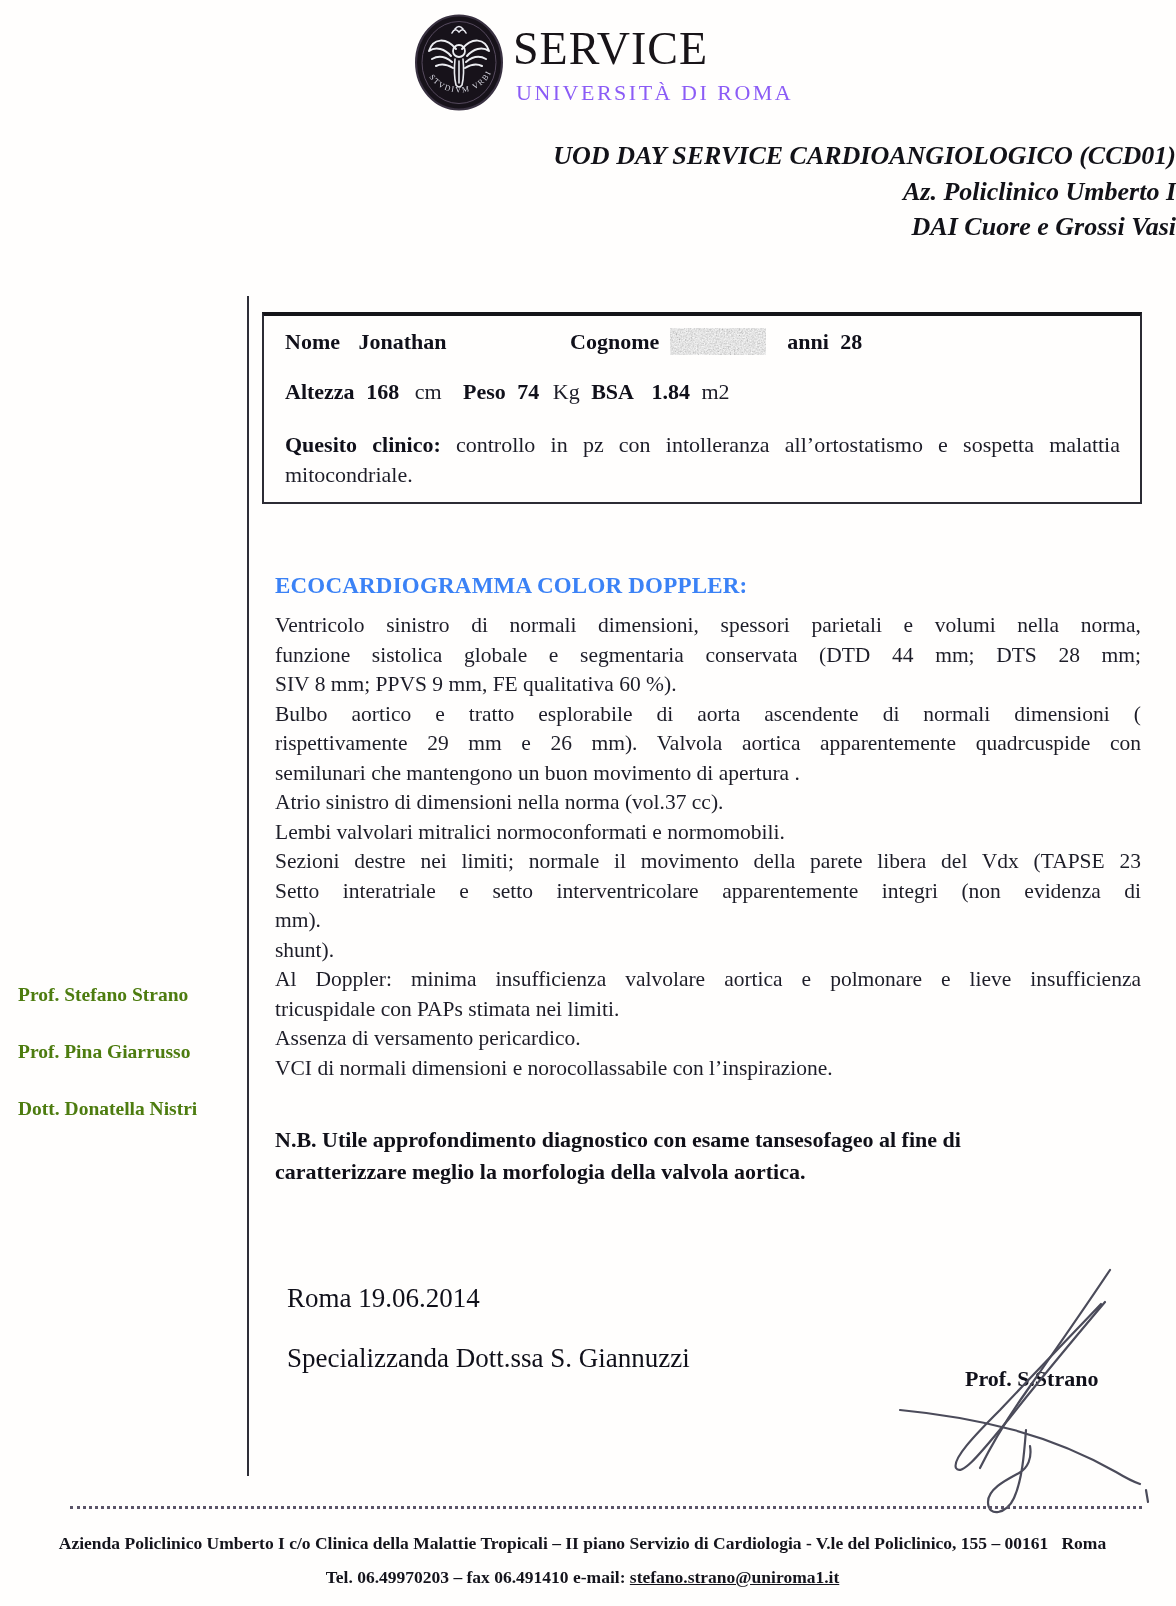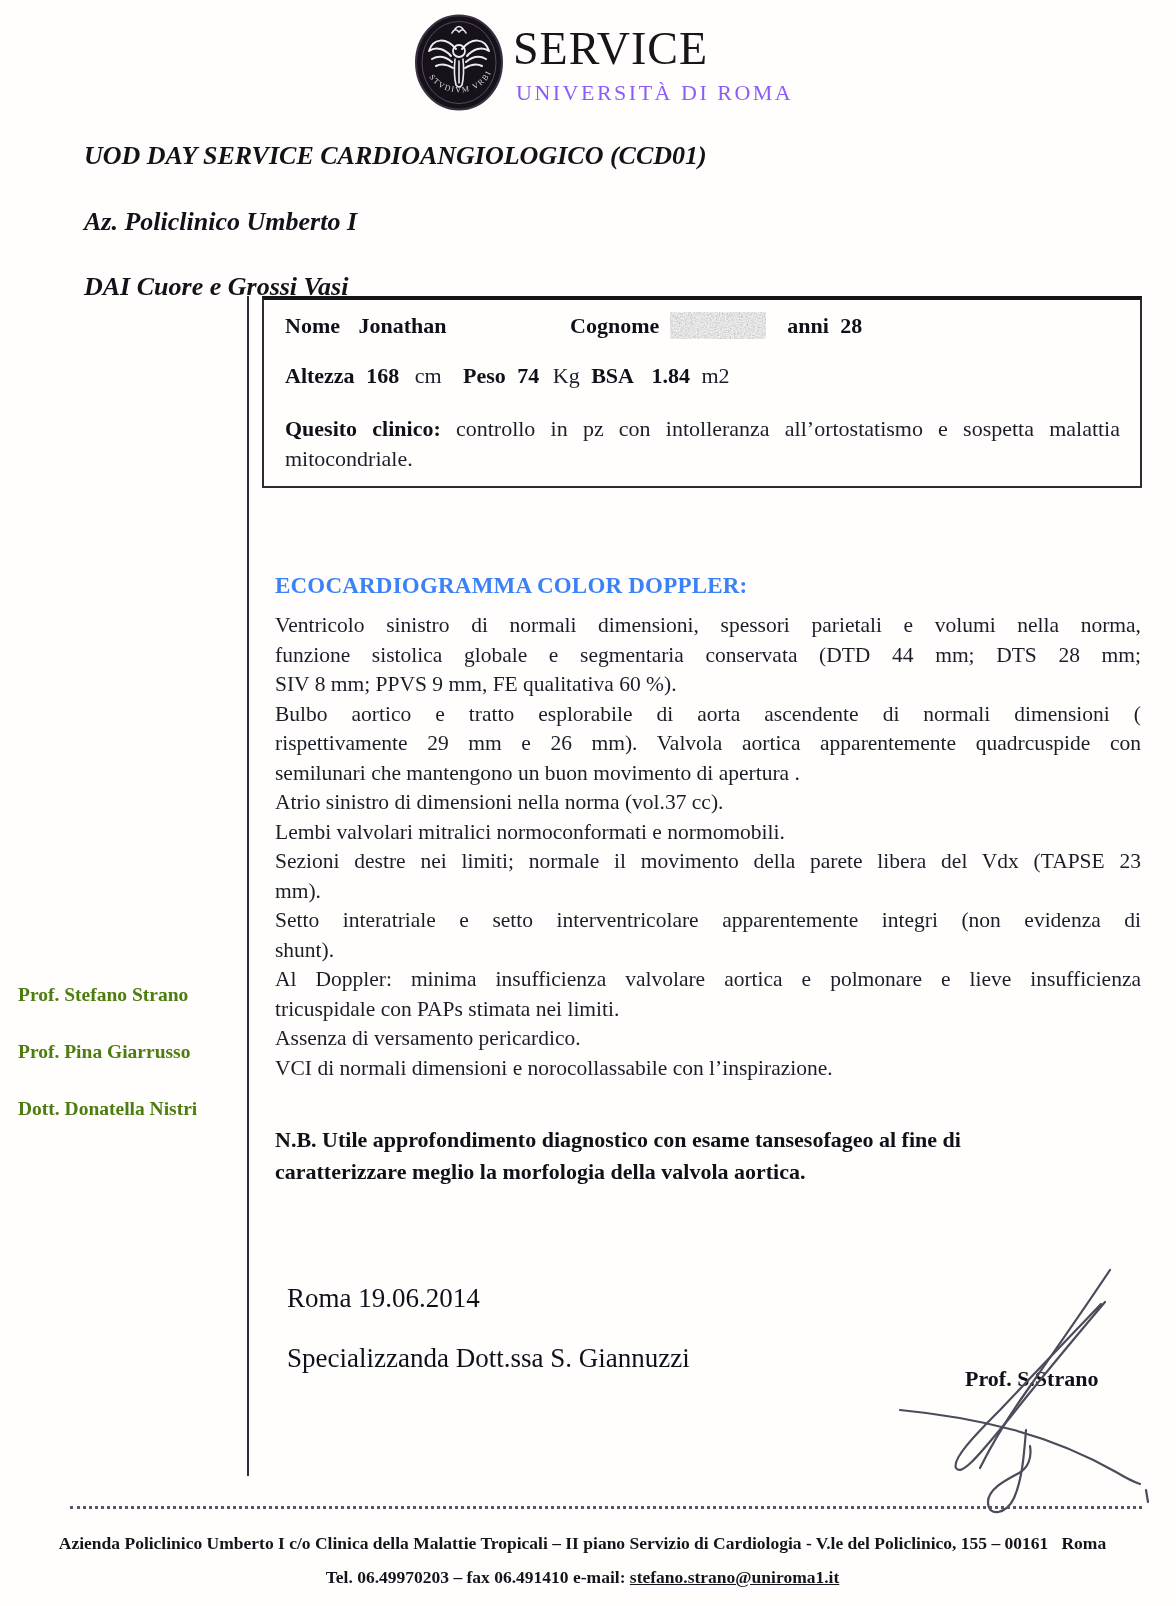--- a/index.html
+++ b/index.html
@@ -9,30 +9,30 @@
     font-family:"Liberation Serif","DejaVu Serif",serif;
     color:#1d1d28;
   }
   .abs{position:absolute;}
 
   
   .logo-word{font-size:46px;letter-spacing:1px;color:#181418;line-height:1;}
   .logo-sub{font-size:22px;letter-spacing:2.5px;color:#8b5cf6;font-variant:small-caps;text-align:right;}
 
   
-  .title{left:84px;top:138px;width:1092px;text-align:left;font-weight:bold;font-style:italic;color:#121218;}
+  .title{left:84px;top:138px;width:1092px;text-align:right;font-weight:bold;font-style:italic;color:#121218;}
   .title .t1{font-size:26px;line-height:36px;}
-  .title .t2{font-size:26px;line-height:35px;margin-top:30px;}
+  .title .t2{font-size:26px;line-height:35px;}
 
   
   .vrule{left:247px;top:296px;width:2px;height:1180px;background:#2e2e38;}
 
   
   .pbox{
-    left:262px;top:296px;width:880px;height:192px;
+    left:262px;top:312px;width:880px;height:192px;
     border:2px solid #2c2c34;border-top:4px solid #151519;
     box-sizing:border-box;padding:12px 20px 0 21px;
     font-size:22px;
   }
   .pbox b{color:#10101a;}
   .prow1 span{display:inline-block;}
   .redacted{
     display:inline-block;width:96px;height:27px;vertical-align:-6px;
     overflow:hidden;
   }
@@ -133,22 +133,22 @@
   <div class="abs rep-body">
       <div class="rline just">Ventricolo sinistro di normali dimensioni, spessori parietali e volumi nella norma,</div>
       <div class="rline just">funzione sistolica globale e segmentaria conservata (DTD 44 mm; DTS 28 mm;</div>
       <div class="rline">SIV 8 mm; PPVS 9 mm, FE qualitativa 60 %).</div>
       <div class="rline just">Bulbo aortico e tratto esplorabile di aorta ascendente di normali dimensioni (</div>
       <div class="rline just">rispettivamente 29 mm e 26 mm). Valvola aortica apparentemente quadrcuspide con</div>
       <div class="rline">semilunari che mantengono un buon movimento di apertura .</div>
       <div class="rline">Atrio sinistro di dimensioni nella norma (vol.37 cc).</div>
       <div class="rline">Lembi valvolari mitralici normoconformati e normomobili.</div>
       <div class="rline just">Sezioni destre nei limiti; normale il movimento della parete libera del Vdx (TAPSE 23</div>
+      <div class="rline just">Setto interatriale e setto interventricolare apparentemente integri (non evidenza di</div>
       <div class="rline">mm).</div>
-      <div class="rline just">Setto interatriale e setto interventricolare apparentemente integri (non evidenza di</div>
       <div class="rline">shunt).</div>
       <div class="rline just">Al Doppler: minima insufficienza valvolare aortica e polmonare e lieve insufficienza</div>
       <div class="rline">tricuspidale con PAPs stimata nei limiti.</div>
       <div class="rline">Assenza di versamento pericardico.</div>
       <div class="rline">VCI di normali dimensioni e norocollassabile con l’inspirazione.</div>
     </div>
   <div class="abs nb">
     <div>N.B. Utile approfondimento diagnostico con esame tansesofageo al fine di</div>
     <div>caratterizzare meglio la morfologia della valvola aortica.</div>
   </div>

